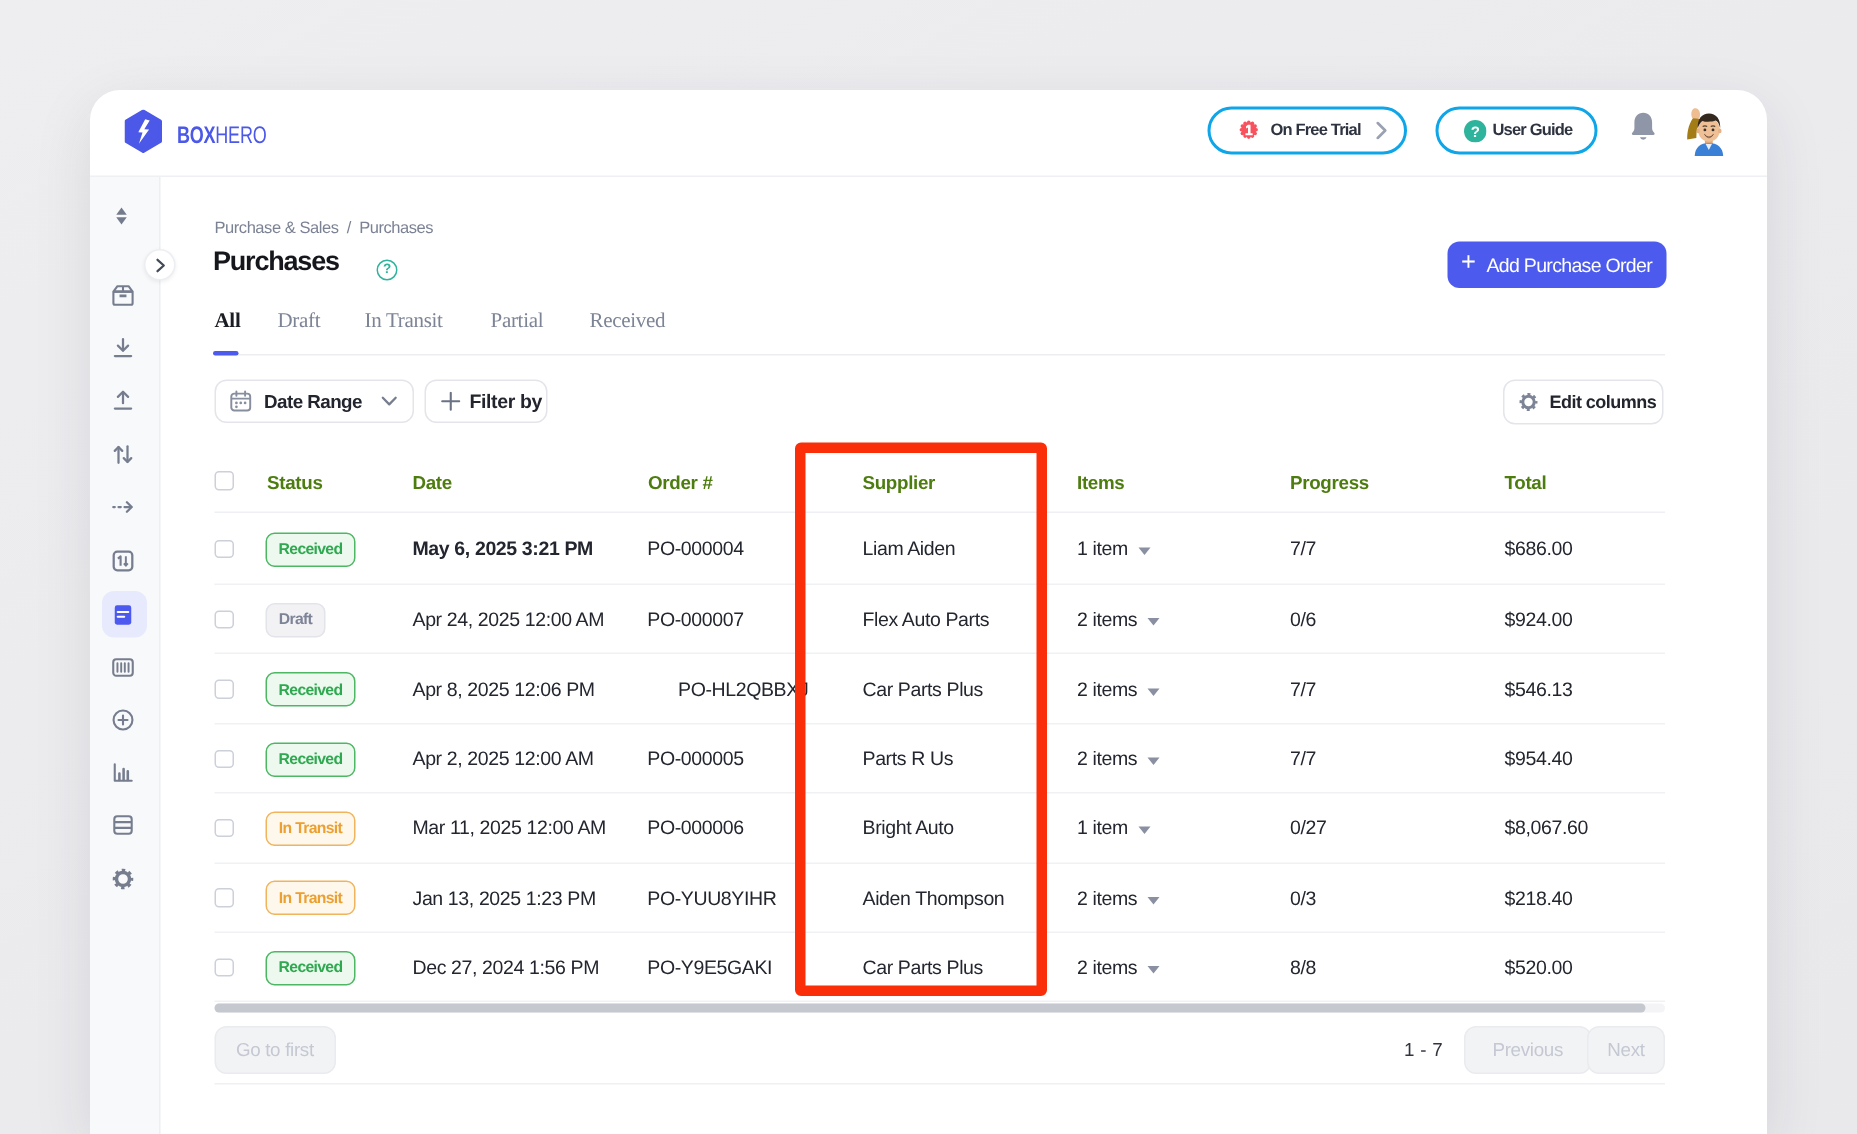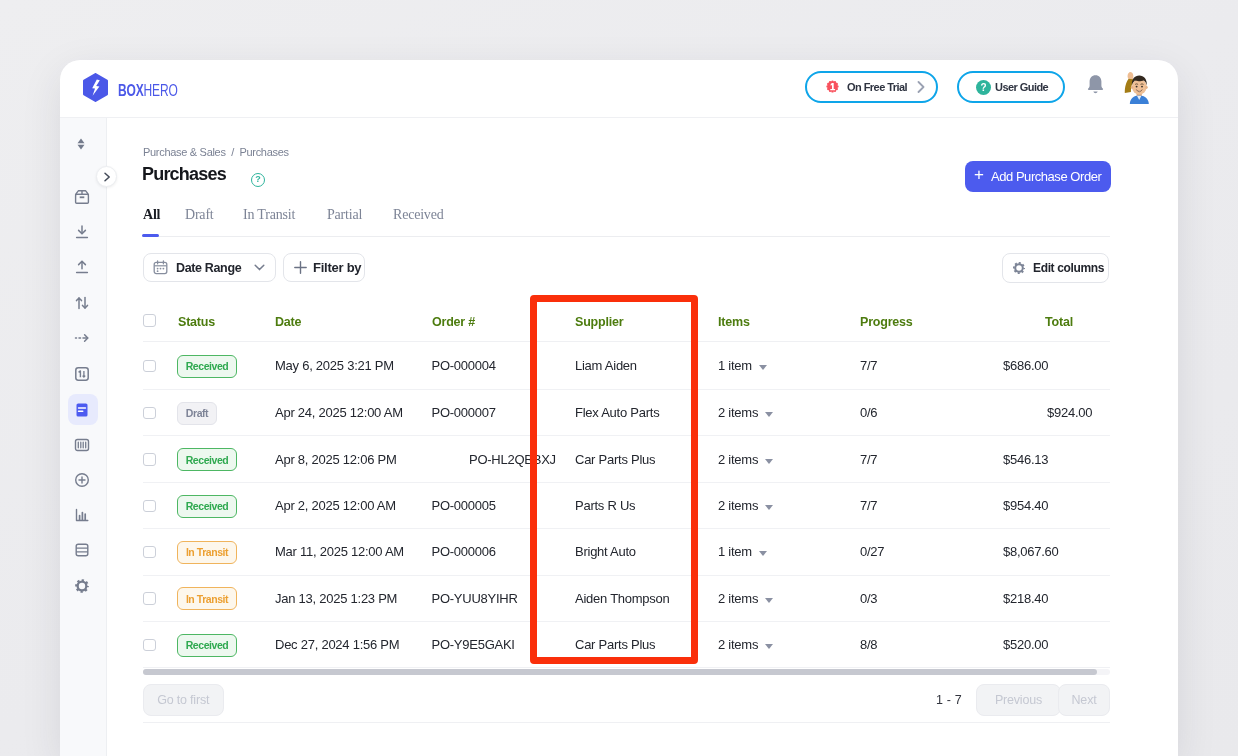--- a/index.html
+++ b/index.html
@@ -298,46 +298,46 @@
   Edit columns
 </div>
 
 <div class="cb" style="left:142.5px; top:314px;"></div>
 <div class="th" style="left:178px; top:315.5px;">Status</div>
 <div class="th" style="left:275px; top:315.5px;">Date</div>
 <div class="th" style="left:432px; top:315.5px;">Order #</div>
 <div class="th" style="left:575px; top:315.5px;">Supplier</div>
 <div class="th" style="left:718px; top:315.5px;">Items</div>
 <div class="th" style="left:860px; top:315.5px;">Progress</div>
-<div class="th" style="left:1003px; top:315.5px;margin-left:42px;">Total</div>
+<div class="th" style="left:1003px; top:315.5px;">Total</div>
 <div class="hline" style="left:143px; top:341px; width:967px;"></div>
 
 <div class="row" style="top:342px; height:48px;"></div>
 <div class="cb" style="left:142.5px; top:359.5px;"></div>
 <div class="badge b-received" style="left:177px; top:354.5px;">Received</div>
-<div class="td" style="left:275px; top:359px;">May 6, 2025 3:21 PM</div>
+<div class="td" style="left:275px; top:359px;font-weight:bold;">May 6, 2025 3:21 PM</div>
 <div class="td" style="left:431.5px; top:359px;">PO-000004</div>
 <div class="td" style="left:575px; top:359px;">Liam Aiden</div>
 <div class="td" style="left:718px; top:359px;">1 item<span class="tri"></span></div>
 <div class="td" style="left:860px; top:359px;">7/7</div>
 <div class="td" style="left:1003px; top:359px;">$686.00</div>
 <div class="row" style="top:390px; height:46.4px;"></div>
 <div class="cb" style="left:142.5px; top:406.7px;"></div>
 <div class="badge b-draft" style="left:177px; top:401.7px;">Draft</div>
 <div class="td" style="left:275px; top:406.2px;">Apr 24, 2025 12:00 AM</div>
 <div class="td" style="left:431.5px; top:406.2px;">PO-000007</div>
 <div class="td" style="left:575px; top:406.2px;">Flex Auto Parts</div>
 <div class="td" style="left:718px; top:406.2px;">2 items<span class="tri"></span></div>
 <div class="td" style="left:860px; top:406.2px;">0/6</div>
-<div class="td" style="left:1003px; top:406.2px;margin-left:44px;">$924.00</div>
+<div class="td" style="left:1003px; top:406.2px;">$924.00</div>
 <div class="row" style="top:436.4px; height:46.4px;"></div>
 <div class="cb" style="left:142.5px; top:453.1px;"></div>
 <div class="badge b-received" style="left:177px; top:448.1px;">Received</div>
 <div class="td" style="left:275px; top:452.6px;">Apr 8, 2025 12:06 PM</div>
-<div class="td" style="left:457px; top:452.6px;padding-left:12px;">PO-HL2QBBXJ</div>
+<div class="td" style="left:440px; top:452.6px;padding-left:12px;">PO-HL2QBBXJ</div>
 <div class="td" style="left:575px; top:452.6px;">Car Parts Plus</div>
 <div class="td" style="left:718px; top:452.6px;">2 items<span class="tri"></span></div>
 <div class="td" style="left:860px; top:452.6px;">7/7</div>
 <div class="td" style="left:1003px; top:452.6px;">$546.13</div>
 <div class="row" style="top:482.8px; height:46.4px;"></div>
 <div class="cb" style="left:142.5px; top:499.5px;"></div>
 <div class="badge b-received" style="left:177px; top:494.5px;">Received</div>
 <div class="td" style="left:275px; top:499px;">Apr 2, 2025 12:00 AM</div>
 <div class="td" style="left:431.5px; top:499px;">PO-000005</div>
 <div class="td" style="left:575px; top:499px;">Parts R Us</div>

